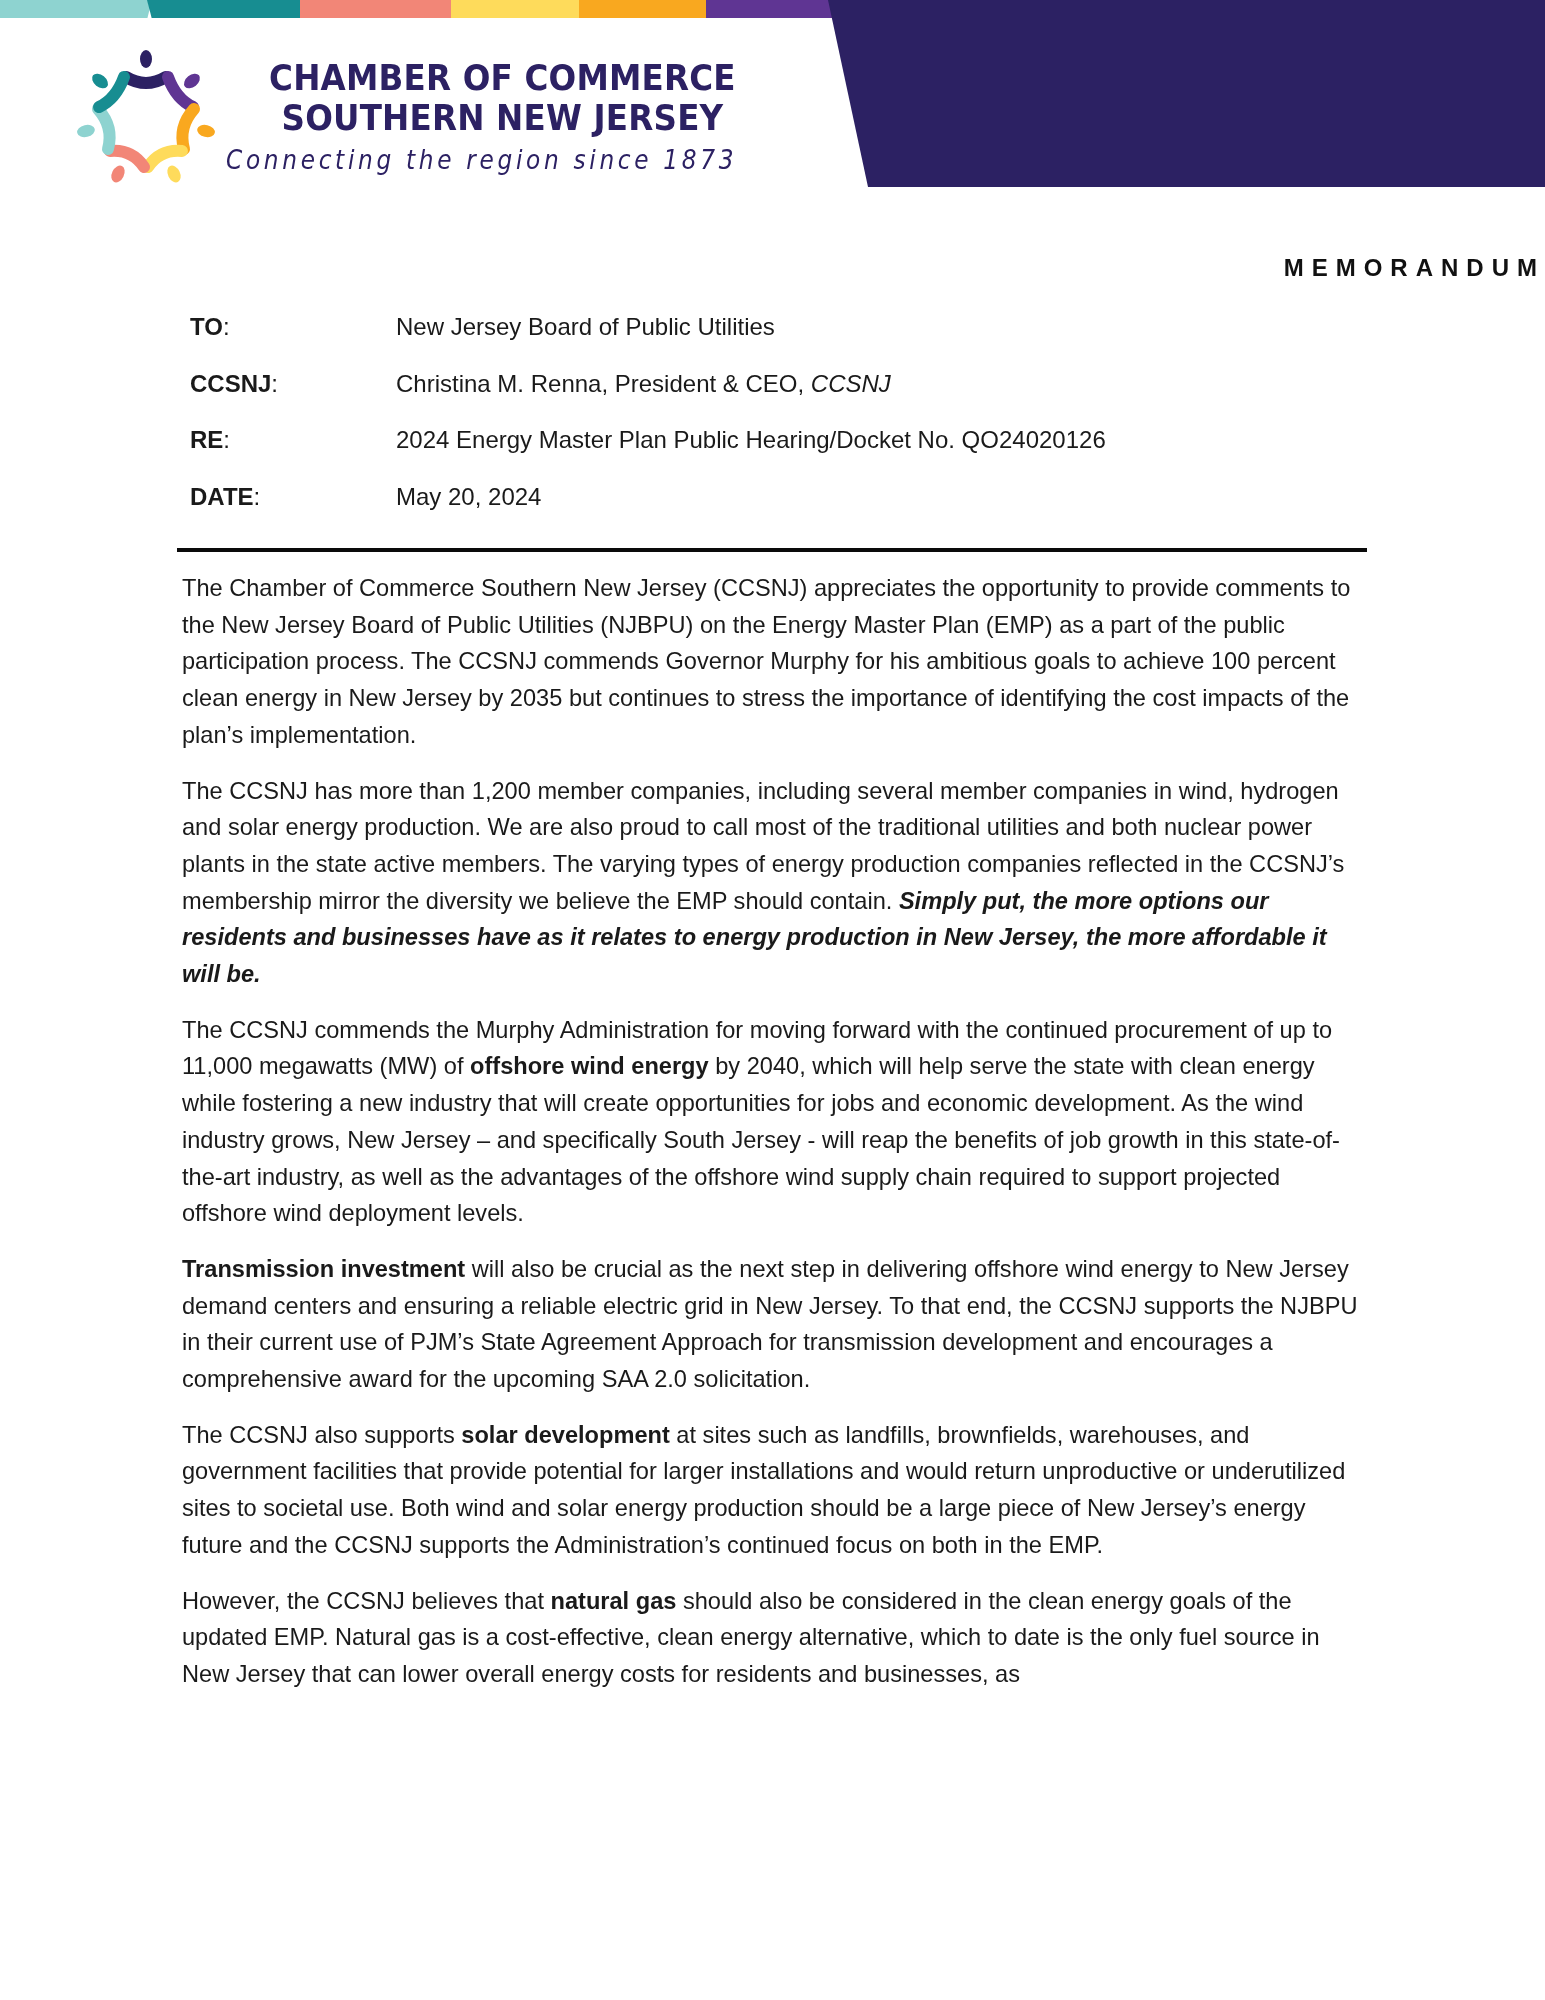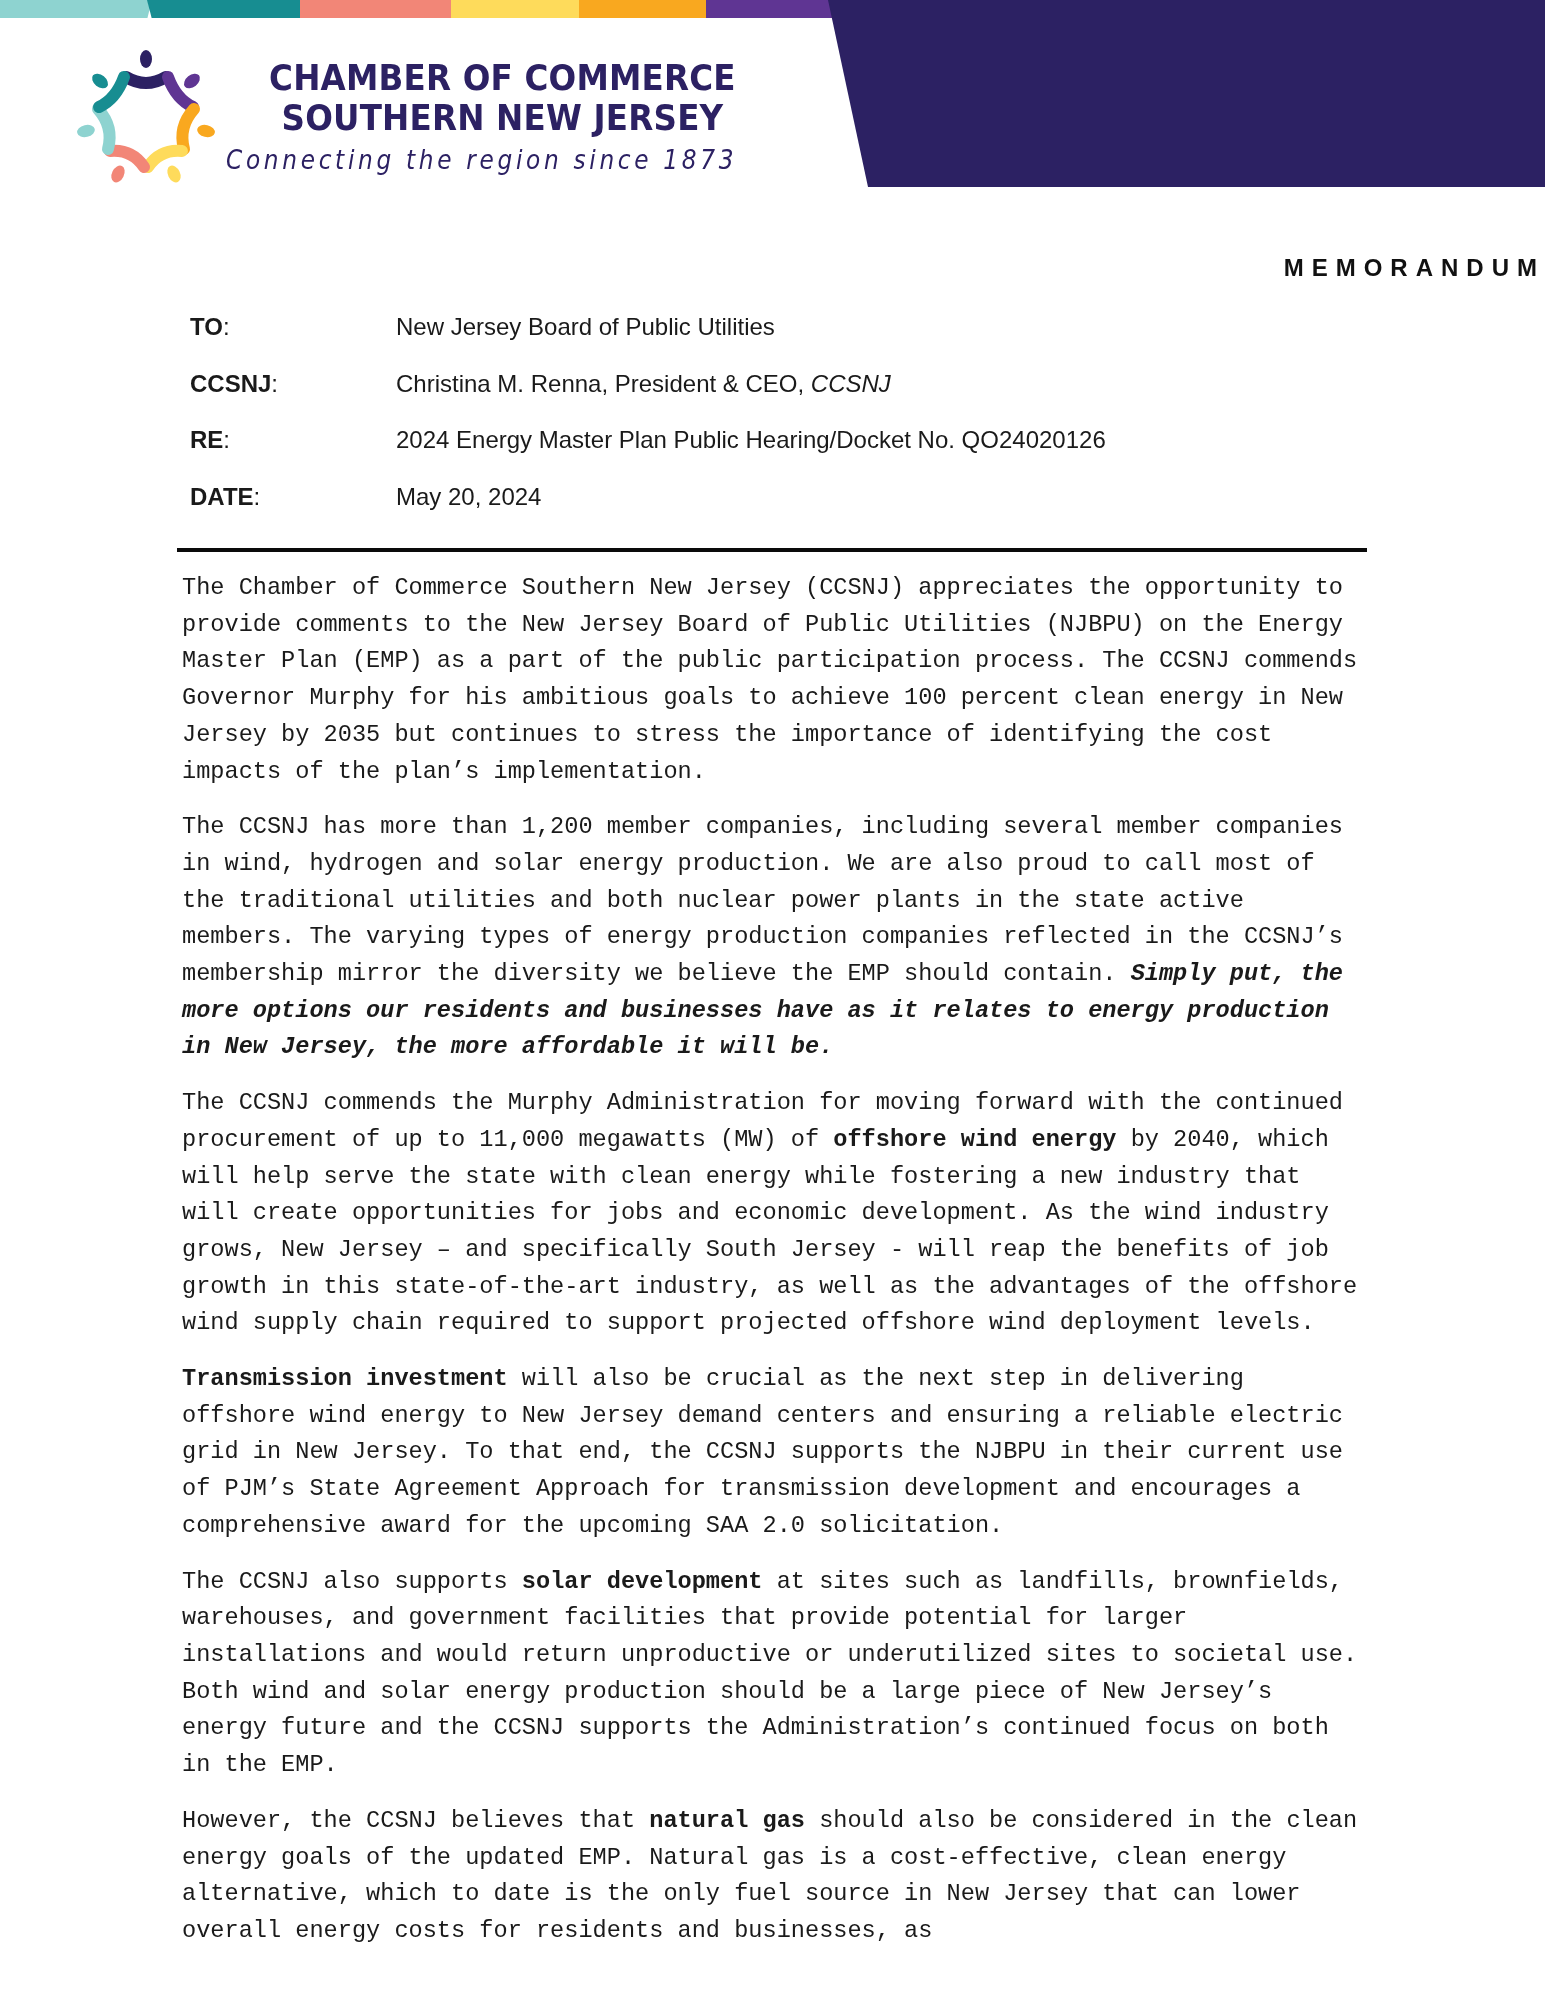--- a/index.html
+++ b/index.html
@@ -37,21 +37,21 @@
   .memo-label b { font-weight: bold; }
   .memo-value { position: absolute; left: 182px; margin-left: 32px; }
   .memo-value i { font-style: italic; }
   .rule { position: absolute; left: 177px; top: 548px; width: 1190px; height: 4px; background: #0a0a0a; }
 
   
   .body-text {
     position: absolute; left: 182px; top: 570px; width: 1178px;
     font-size: 23.6px; line-height: 36.7px; color: #1a1a1a;
   }
-  .body-text p { margin-bottom: 19px; font-family: Liberation Mono, monospace; }
+  .body-text p { margin-bottom: 19px; }
   .body-text b { font-weight: bold; }
   .body-text .bi { font-weight: bold; font-style: italic; }
 </style>
 </head>
 <body>
 
 <div class="stripe" style="left:0;width:152px;background:#8ed3d0;clip-path:polygon(0 0,100% 0,97% 100%,0 100%);"></div>
 <div class="stripe" style="left:147px;width:155px;background:#178d91;clip-path:polygon(0 0,100% 0,99% 100%,3% 100%);"></div>
 <div class="stripe" style="left:300px;width:153px;background:#f28677;"></div>
 <div class="stripe" style="left:451px;width:130px;background:#fedb5b;"></div>

